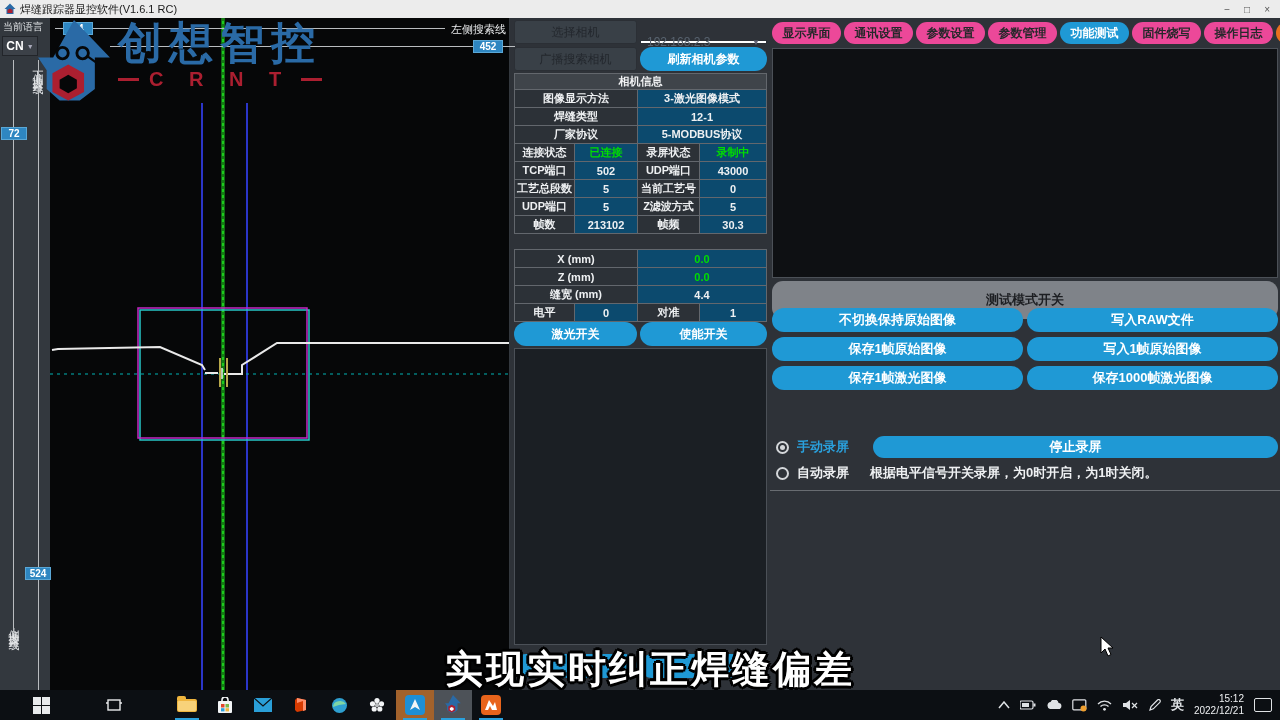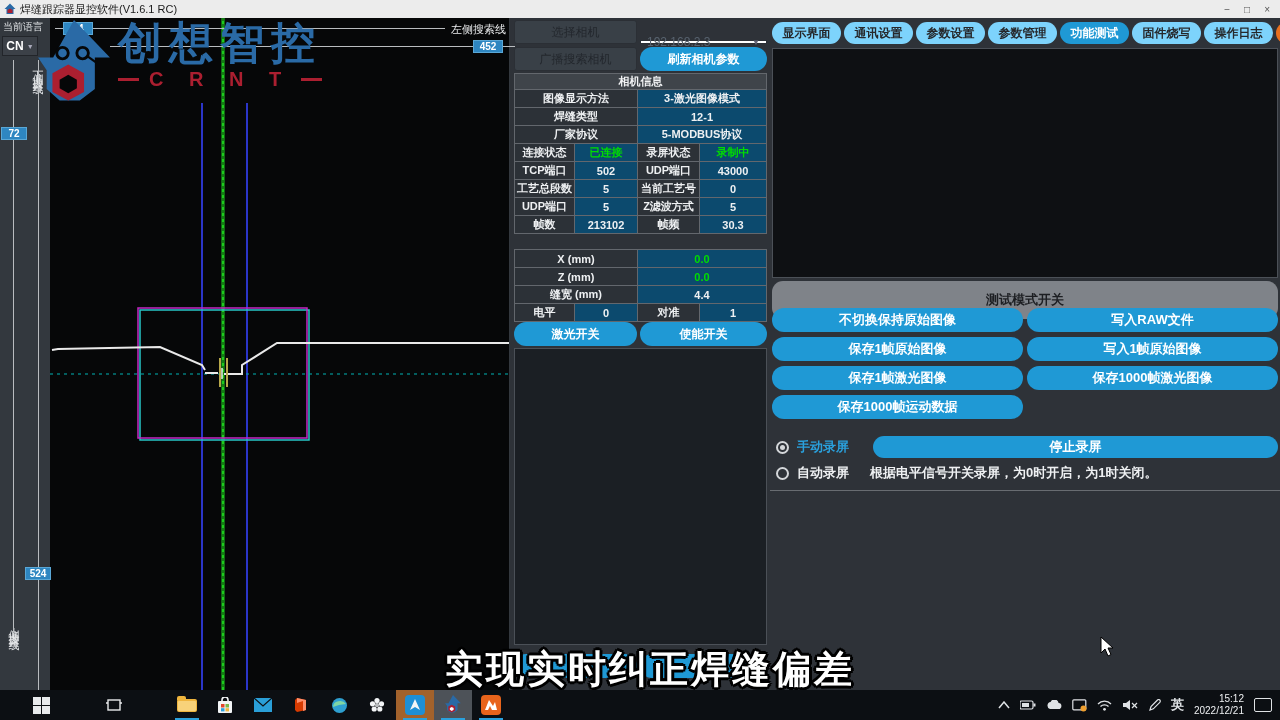--- a/index.html
+++ b/index.html
@@ -67,21 +67,21 @@
   .thead { height:16px; background:#3f444a; color:#f2f3f5; font-size:11px; font-weight:bold;
            display:flex; align-items:center; justify-content:center;
            border:1px solid #63676d; border-bottom:none; }
   #mid-box { position:absolute; left:2px; top:330px; width:253px; height:297px;
              background:#1b1f24; border:1px solid #4b5057; }
   .hidden-btn { background:#1f99d5; border-radius:12px; }
 
   
   #right-panel { position:absolute; left:770px; top:0; width:510px; height:672px; }
   #tabs { position:absolute; left:2px; top:4px; display:flex; gap:3px; }
-  .tab { width:69px; height:22px; background:#7dd3fc; color:#26282b; font-size:12px; font-weight:bold;
+  .tab { width:69px; height:22px; background:#ec4899; color:#26282b; font-size:12px; font-weight:bold;
          border-radius:11px; display:flex; align-items:center; justify-content:center; }
   .tab.active { background:#1f99d5; color:#fff; }
   .tab.help { width:37px; background:#e8701f; color:#fff; }
   #rp-box { position:absolute; left:2px; top:30px; width:506px; height:230px;
             background:#0e1013; border:1px solid #4b5057; }
   #test-mode { position:absolute; left:2px; top:263px; width:506px; height:38px;
                background:#7f8389; color:#1d1f23; font-size:13px; font-weight:bold;
                border-radius:11px; display:flex; align-items:center; justify-content:center; }
   #btn-grid { position:absolute; left:2px; top:290px; width:506px;
               display:grid; grid-template-columns:251px 251px; gap:5px 4px; }
@@ -324,21 +324,20 @@
 
     <div id="test-mode">测试模式开关</div>
 
     <div id="btn-grid">
       <div class="btn-blue">不切换保持原始图像</div>
       <div class="btn-blue">写入RAW文件</div>
       <div class="btn-blue">保存1帧原始图像</div>
       <div class="btn-blue">写入1帧原始图像</div>
       <div class="btn-blue">保存1帧激光图像</div>
       <div class="btn-blue">保存1000帧激光图像</div>
-      <div class="btn-blue">保存1000帧运动数据</div>
     </div>
 
     <div class="radio-row" style="top:420px;">
       <span class="radio">
           <span class="dot"></span>
         </span>
       <span class="rlabel-on">手动录屏</span>
     </div>
     <div id="stop-btn">停止录屏</div>
 

